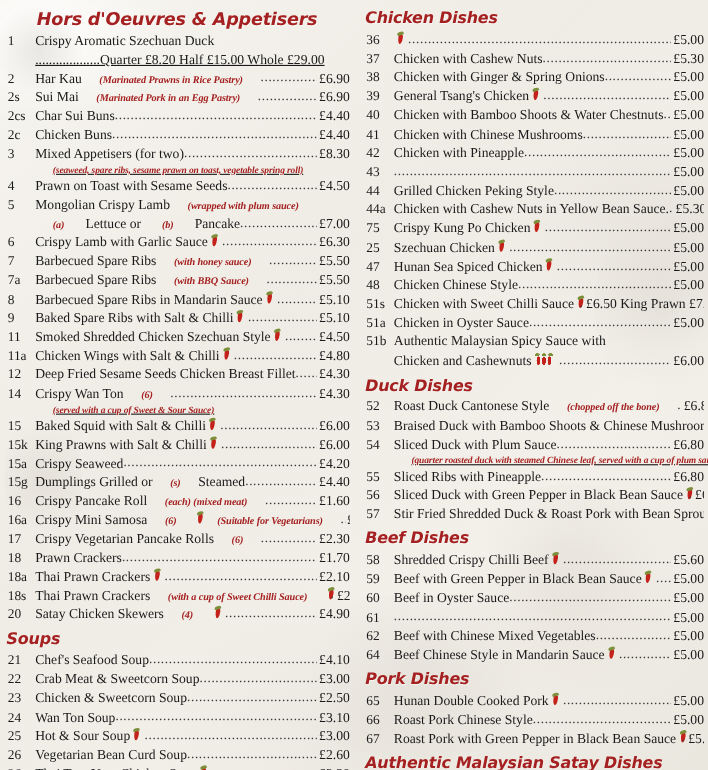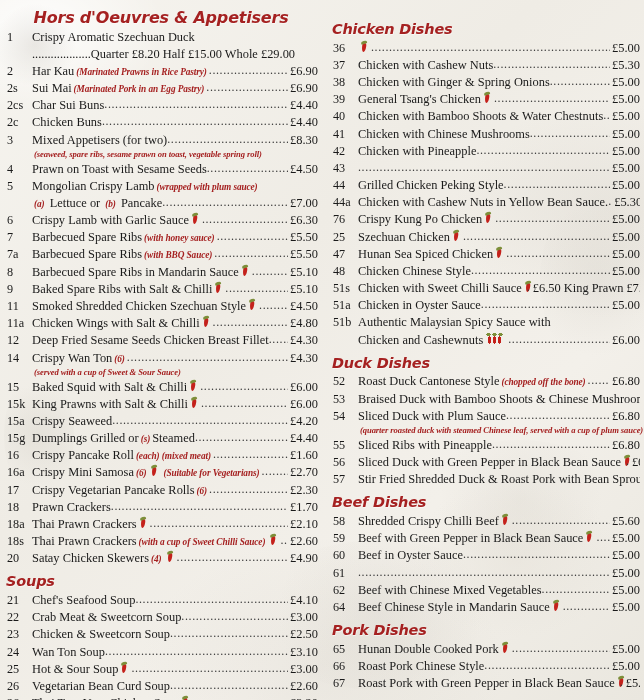--- a/index.html
+++ b/index.html
@@ -47,21 +47,21 @@
     width: 644px;
     height: 620px;
     box-sizing: border-box;
     padding: 3px 6px 0 4px;
   }
   .col {
     width: 318px;
     box-sizing: border-box;
   }
   .col.left  { padding-right: 4px; }
-  .col.right { padding-left: 8px; margin-top: 12px; }
+  .col.right { padding-left: 8px; }
 
   .section { margin: 0 0 1px 0; }
 
   .sec-head {
     color: #a52121;
     font-family: "DejaVu Sans", sans-serif;
     font-weight: bold;
     font-style: italic;
     font-size: 14.5px;
     letter-spacing: -0.2px;
@@ -96,21 +96,21 @@
     display: flex;
     align-items: baseline;
     overflow: hidden;
   }
   .nm { white-space: nowrap; }
   .note {
     color: #a52121;
     font-style: italic;
     font-size: 9.3px;
     font-family: "Liberation Serif", serif;
-    padding: 0 2px;
+    padding: 0 16px;
     font-weight: bold;
     letter-spacing: -0.1px;
   }
   .note.small { font-size: 8.6px; }
   .dots {
     flex: 1;
     min-width: 4px;
     overflow: hidden;
     white-space: nowrap;
     color: #3a3a3a;
@@ -122,20 +122,21 @@
     padding-left: 2px;
     white-space: nowrap;
     font-size: 12.4px;
   }
   
   .subrow {
     display: flex;
     font-size: 12.4px;
     line-height: 1.385;
     white-space: nowrap;
+    text-decoration: underline;
   }
   .subrow .indent { width: 28px; min-width: 28px; }
 
   
   .chilli {
     display: inline-block;
     width: 8px;
     height: 11px;
     position: relative;
     margin: 0 3px 0 2px;
@@ -602,21 +603,21 @@
         </div>
         <div class="row">
           <span class="num">44a</span>
           <span class="body-cell">
             <span class="nm">Chicken with Cashew Nuts in Yellow Bean Sauce.</span>
             <span class="dots">...........................................................................................................</span>
             <span class="price">£5.30</span>
           </span>
         </div>
         <div class="row">
-          <span class="num">76</span>
+          <span class="num">75</span>
           <span class="body-cell">
             <span class="nm">Crispy Kung Po Chicken</span>
             <span class="chilli"></span>
             <span class="dots">...........................................................................................................</span>
             <span class="price">£5.00</span>
           </span>
         </div>
         <div class="row">
           <span class="num">25</span>
           <span class="body-cell">

